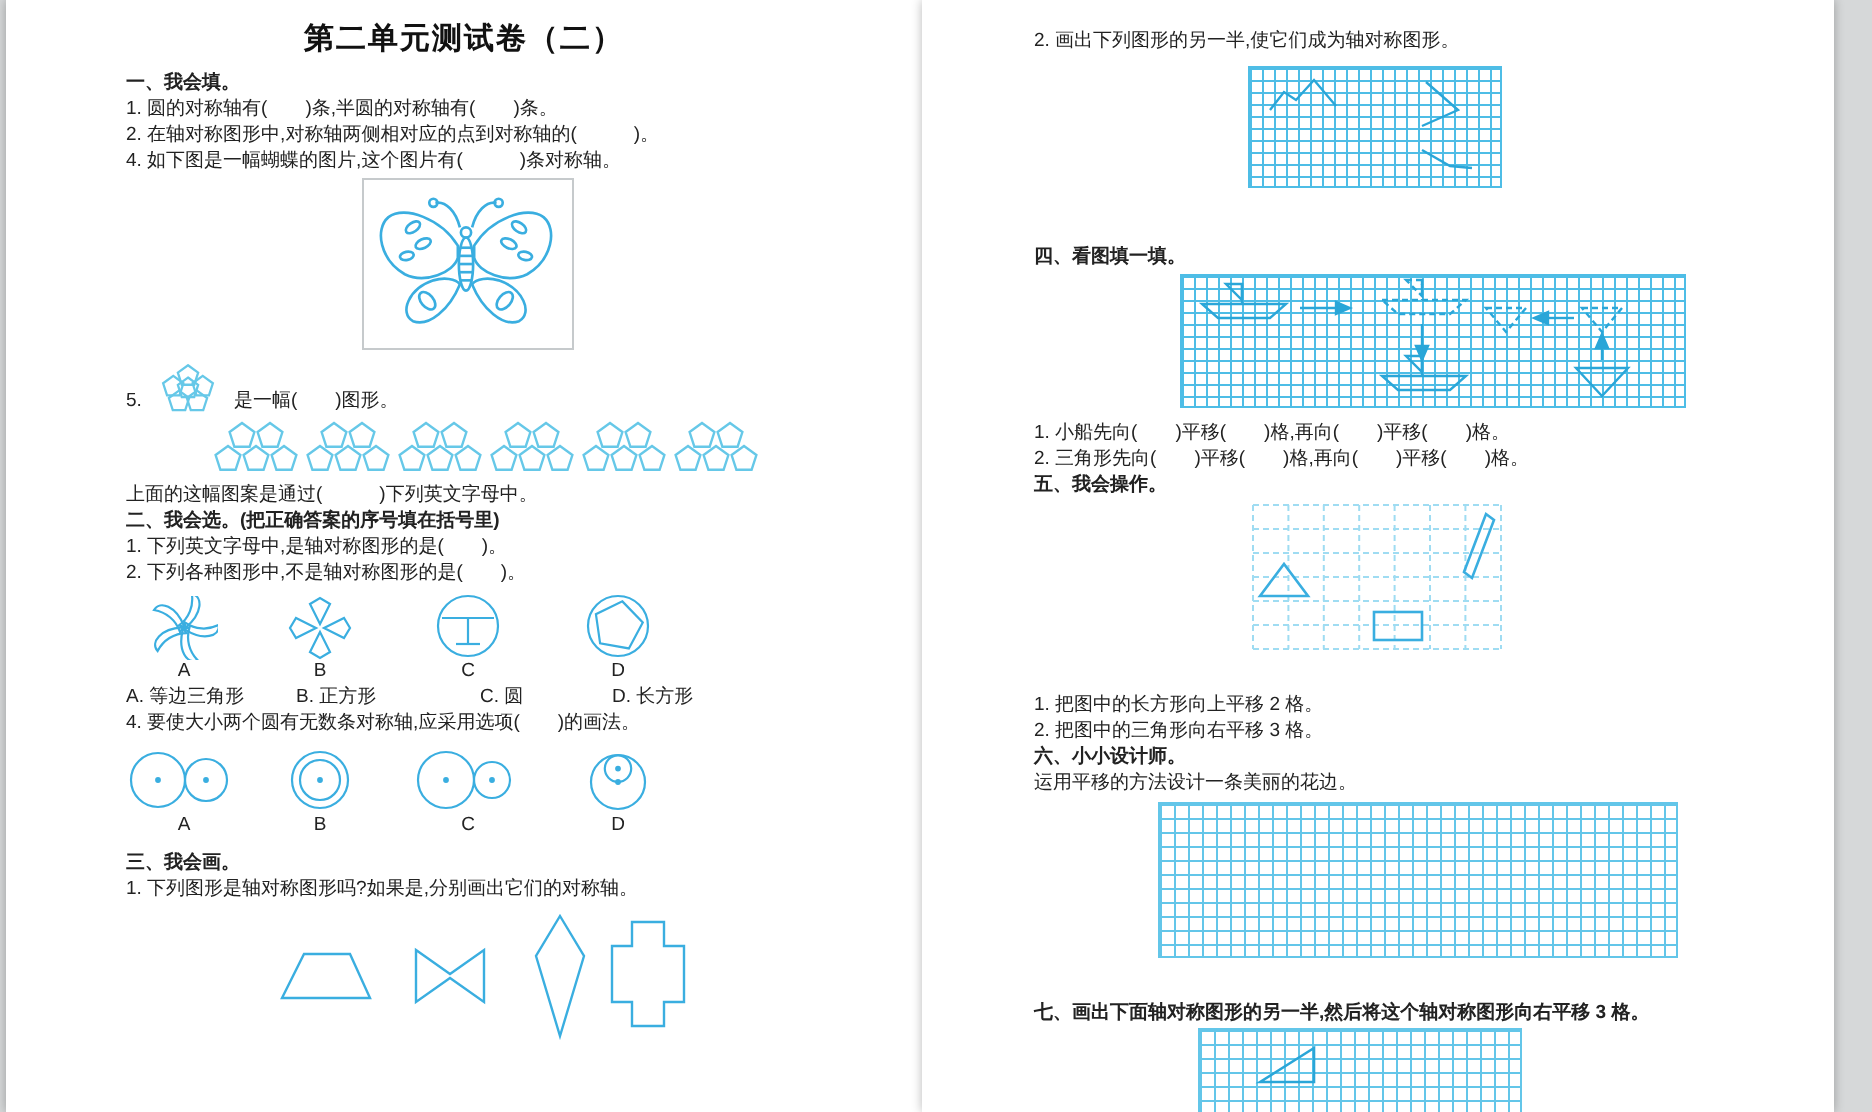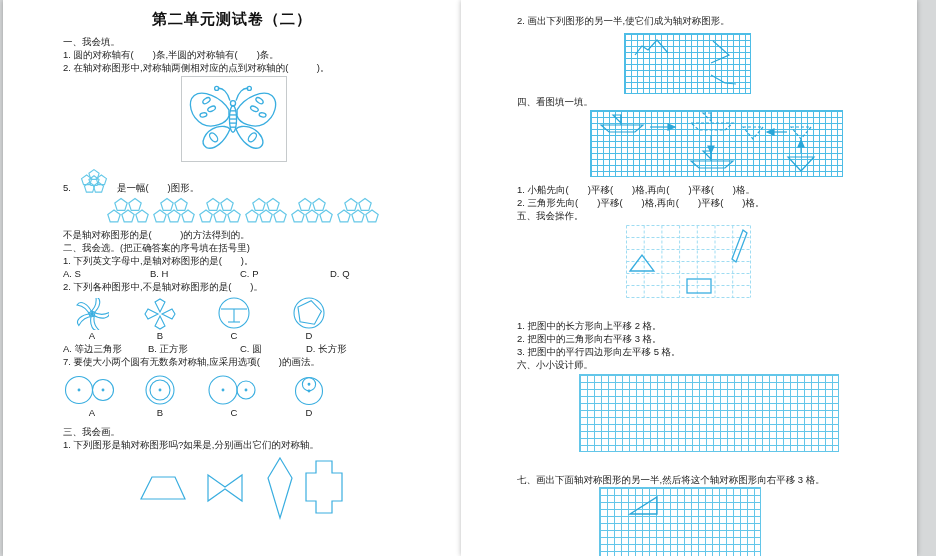--- a/index.html
+++ b/index.html
@@ -3,21 +3,21 @@
 <meta charset="utf-8">
 <style>
   html,body{margin:0;padding:0}
   body{width:936px;height:556px;background:#d6d8d9;font-family:"Liberation Sans","DejaVu Sans",sans-serif;color:#222;overflow:hidden}
   .canvas{display:flex;gap:0;padding:0 3px;box-sizing:border-box;width:936px;height:556px}
   .page{background:#fff;height:556px;box-sizing:border-box;box-shadow:0 0 5px rgba(0,0,0,.28);overflow:hidden}
   .page.left{width:458px;padding:8px 28px 0 60px}
   .page.right{width:456px;padding:10px 18px 0 56px}
   .title{font-size:15px;font-weight:bold;text-align:center;letter-spacing:1px;position:relative;left:-16px;margin:2px 0 6px 0;color:#111}
   .line{font-size:9.5px;line-height:13px;white-space:nowrap}
-  .sec{font-weight:normal}
+  .sec{font-weight:bold}
   .opt-row{display:flex;font-size:9.5px;line-height:13px}
   .opt-row span{display:inline-block}
   .w1{width:87px}.w2{width:90px}.w3{width:90px}
   .wa{width:85px}.wb{width:92px}.wc{width:66px}
   .fig-row{display:flex;align-items:flex-end;margin-top:3px}
   .lab-row{display:flex;font-size:9.5px;line-height:12px}
   .c1{width:58px}.c2{width:78px}.c3{width:70px}.c4{width:80px}
   .fig-row>div,.lab-row>span{display:flex;justify-content:center}
   .lab-row>span{display:inline-block;text-align:center}
   svg{display:block}
@@ -31,21 +31,21 @@
                      repeating-linear-gradient(to bottom,#4ebde6 0 1px,transparent 1px 6px)}
   .grid7{position:relative;border:1px solid #63c6e9;box-sizing:border-box;
     background-image:repeating-linear-gradient(to right,#63c6e9 0 1px,transparent 1px 7px),
                      repeating-linear-gradient(to bottom,#63c6e9 0 1px,transparent 1px 7px)}
   .g1{width:127px;height:61px;margin:6px 0 0 107px}
   .g2{width:253px;height:67px;margin:2px 0 0 73px}
   .g3{margin:3px 0 0 109px}
   .g4{width:260px;height:78px;margin:3px 0 0 62px}
   .g5{width:162px;height:78px;margin:1px 0 0 82px}
   .ovl{position:absolute;left:0;top:0}
-  .mt4{margin-top:4px}.mt6{margin-top:6px}.mt7{margin-top:21px}.mt10{margin-top:1px}
+  .mt4{margin-top:4px}.mt6{margin-top:6px}.mt7{margin-top:21px}.mt10{margin-top:28px}
 </style>
 </head>
 <body>
 
 <svg width="0" height="0" style="position:absolute" aria-hidden="true">
   <defs>
     <path id="pent" d="M0,-6.5 L6.2,-2 L3.8,5.4 L-3.8,5.4 L-6.2,-2 Z"></path>
     <g id="cluster">
       <use href="#pent" transform="translate(14,8)"></use>
         <use href="#pent" transform="translate(28,8)"></use>
@@ -64,20 +64,21 @@
   </defs>
 </svg>
 
 <div class="canvas">
 
   <div class="page left">
     <div class="title">第二单元测试卷（二）</div>
     <div class="line sec">一、我会填。</div>
     <div class="line">1. 圆的对称轴有(　　)条,半圆的对称轴有(　　)条。</div>
     <div class="line">2. 在轴对称图形中,对称轴两侧相对应的点到对称轴的(　　　)。</div>
+    <div class="line">4. 如下图是一幅蝴蝶的图片,这个图片有(　　　)条对称轴。</div>
 
     <div class="butterfly-box">
       <svg width="102" height="82" viewBox="0 0 100 78" fill="none" stroke="#3aaee0" stroke-width="1.3">
         <path d="M47,22 C45,14 40,9 35,10"></path>
           <circle cx="34" cy="10" r="2"></circle>
         <path d="M53,22 C55,14 60,9 65,10"></path>
           <circle cx="66" cy="10" r="2"></circle>
         <circle cx="50" cy="24.5" r="2.5"></circle>
         <ellipse cx="50" cy="40" rx="3.5" ry="13"></ellipse>
         <line x1="46.8" y1="32" x2="53.2" y2="32"></line>
@@ -110,29 +111,23 @@
 
     <svg class="pent-row" width="274" height="28" viewBox="0 0 274 28" fill="none" stroke="#66c8e8" stroke-width="1.2">
       <use href="#cluster" transform="translate(2,1)"></use>
         <use href="#cluster" transform="translate(48,1)"></use>
       <use href="#cluster" transform="translate(94,1)"></use>
         <use href="#cluster" transform="translate(140,1)"></use>
       <use href="#cluster" transform="translate(186,1)"></use>
         <use href="#cluster" transform="translate(232,1)"></use>
     </svg>
 
-    <div class="line mt4">不是轴对称图形的是(　　　)的方法得到的。</div>
+    <div class="line mt4">上面的这幅图案是通过(　　　)下列英文字母中。</div>
     <div class="line sec">二、我会选。(把正确答案的序号填在括号里)</div>
     <div class="line">1. 下列英文字母中,是轴对称图形的是(　　)。</div>
-    <div class="opt-row">
-      <span class="w1">A. S</span>
-      <span class="w2">B. H</span>
-      <span class="w3">C. P</span>
-      <span>D. Q</span>
-    </div>
     <div class="line">2. 下列各种图形中,不是轴对称图形的是(　　)。</div>
 
     <div class="fig-row">
       <div class="c1">
           <svg width="34" height="32" viewBox="0 0 32 32" fill="none" stroke="#3aaee0" stroke-width="1.1">
         <g>
               <path d="M16,15 C12,5 4,2 1,7 C7,8 12,12 14,18 Z" transform="rotate(0 16 16)"></path>
               <path d="M16,15 C12,5 4,2 1,7 C7,8 12,12 14,18 Z" transform="rotate(72 16 16)"></path>
               <path d="M16,15 C12,5 4,2 1,7 C7,8 12,12 14,18 Z" transform="rotate(144 16 16)"></path>
               <path d="M16,15 C12,5 4,2 1,7 C7,8 12,12 14,18 Z" transform="rotate(216 16 16)"></path>
@@ -169,21 +164,21 @@
       <span class="c3">C</span>
       <span class="c4">D</span>
     </div>
 
     <div class="opt-row">
       <span class="wa">A. 等边三角形</span>
       <span class="wb">B. 正方形</span>
       <span class="wc">C. 圆</span>
       <span>D. 长方形</span>
     </div>
-    <div class="line">7. 要使大小两个圆有无数条对称轴,应采用选项(　　)的画法。</div>
+    <div class="line">4. 要使大小两个圆有无数条对称轴,应采用选项(　　)的画法。</div>
 
     <div class="fig-row">
       <div class="c1">
           <svg width="56" height="34" viewBox="0 0 56 34" fill="none" stroke="#3aaee0" stroke-width="1.1">
         <circle cx="15" cy="17" r="13.5"></circle>
             <circle cx="39" cy="17" r="10.5"></circle>
             <circle cx="15" cy="17" r="0.9" fill="#3aaee0"></circle>
             <circle cx="39" cy="17" r="0.9" fill="#3aaee0"></circle>
       </svg>
         </div>
@@ -313,22 +308,22 @@
       </g>
       <g stroke="#3aaee0" stroke-width="1.3">
         <polygon points="4,46 16,30 28,46"></polygon>
         <polygon points="106,34 117,5 121,8 110,37"></polygon>
         <rect x="61" y="54" width="24" height="14"></rect>
       </g>
     </svg>
 
     <div class="line mt7">1. 把图中的长方形向上平移 2 格。</div>
     <div class="line">2. 把图中的三角形向右平移 3 格。</div>
-    <div class="line">3. 把图中的平行四边形向左平移 5 格。</div>
     <div class="line sec">六、小小设计师。</div>
+    <div class="line">运用平移的方法设计一条美丽的花边。</div>
 
     <div class="grid7 g4"></div>
 
     <div class="line sec mt7">七、画出下面轴对称图形的另一半,然后将这个轴对称图形向右平移 3 格。</div>
 
     <div class="grid7 g5">
       <svg class="ovl" width="162" height="78" viewBox="0 0 162 78" fill="none" stroke="#2aa6d8" stroke-width="1.3">
         <polygon points="30,26 57,9 57,26"></polygon>
       </svg>
     </div>

